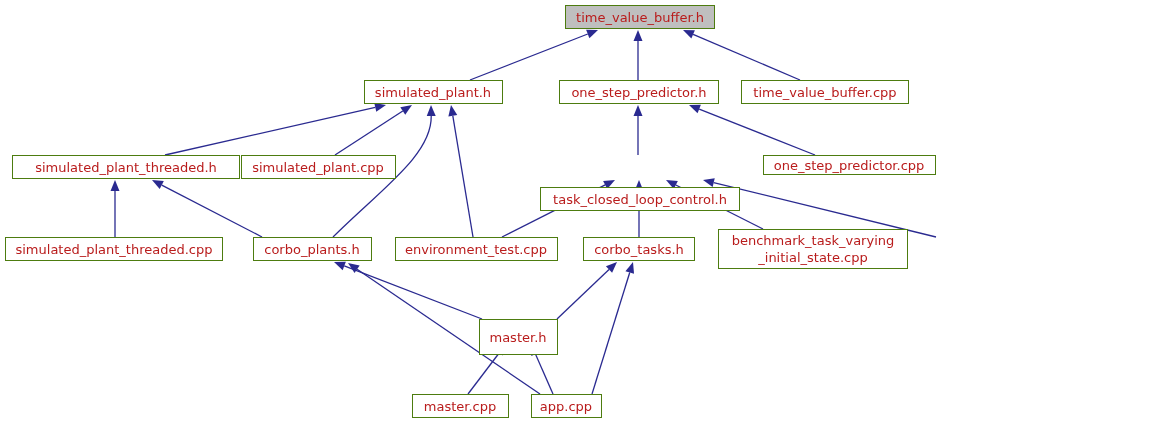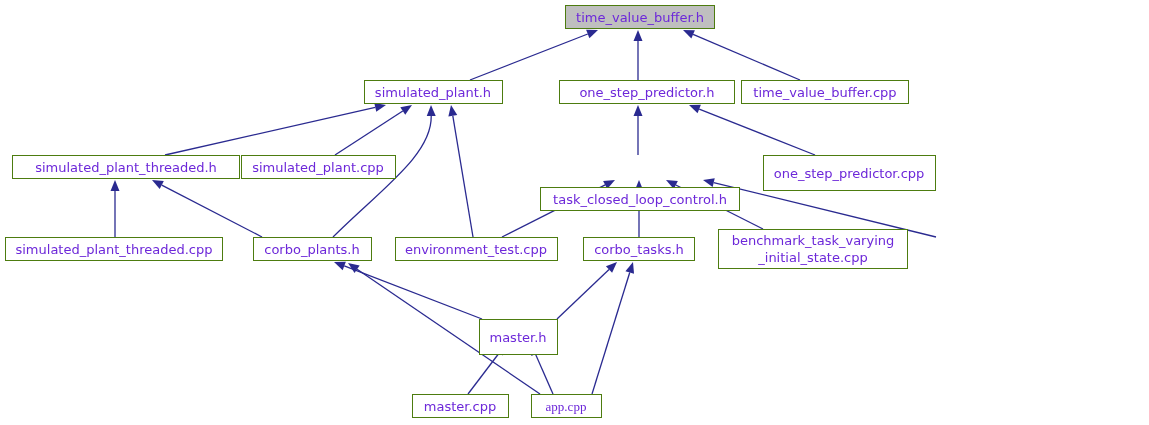--- a/index.html
+++ b/index.html
@@ -17,21 +17,21 @@
   .edge-layer {
     position: absolute;
     left: 0; top: 0;
     width: 1149px; height: 425px;
   }
   .node {
     position: absolute;
     box-sizing: border-box;
     background: #ffffff;
     border: 1px solid #4d7c0f;
-    color: #6d28d9;
+    color: #b91c1c;
     display: flex;
     flex-direction: column;
     align-items: center;
     justify-content: center;
     font-size: 13px;
     line-height: 17px;
     white-space: nowrap;
     cursor: pointer;
   }
   .node.highlighted {
@@ -88,36 +88,36 @@
       <path d="M 553 394 L 535.4301247569261 354.06846535665045" fill="none" stroke="#2a2a90" stroke-width="1.3"></path>
       <polygon points="531,344 539.5490424028286,352.2561415924534 531.3112071110237,355.8807891208475" fill="#2a2a90"></polygon>
     </svg>
 
 <div class="node highlighted" style="left: 565px; top: 5px; width: 150px; height: 24px;">
       <span>time_value_buffer.h</span>
     </div>
     <div class="node" style="left: 363.5px; top: 80px; width: 139px; height: 24px;">
       <span>simulated_plant.h</span>
     </div>
-    <div class="node" style="left: 559px; top: 80px; width: 176px; height: 24px; text-align: right;">
+    <div class="node" style="left: 559px; top: 80px; width: 160px; height: 24px; text-align: right;">
       <span>one_step_predictor.h</span>
     </div>
     <div class="node" style="left: 741px; top: 80px; width: 168px; height: 24px;">
       <span>time_value_buffer.cpp</span>
     </div>
     <div class="node" style="left: 12px; top: 155px; width: 228px; height: 24px; justify-content: center;">
       <span>simulated_plant_threaded.h</span>
     </div>
     <div class="node" style="left: 240.5px; top: 155px; width: 155px; height: 24px;">
       <span>simulated_plant.cpp</span>
     </div>
     <div class="node" style="left: 540px; top: 155px; width: 200px; height: 24px; margin-top: 32px;">
       <span>task_closed_loop_control.h</span>
     </div>
-    <div class="node" style="left: 762.5px; top: 155px; width: 173px; height: 36px;">
+    <div class="node" style="left: 762.5px; top: 155px; width: 173px; height: 20px;">
       <span>one_step_predictor.cpp</span>
     </div>
     <div class="node" style="left: 5px; top: 237px; width: 218px; height: 24px;">
       <span>simulated_plant_threaded.cpp</span>
     </div>
     <div class="node" style="left: 252.5px; top: 237px; width: 119px; height: 24px;">
       <span>corbo_plants.h</span>
     </div>
     <div class="node" style="left: 394.5px; top: 237px; width: 163px; height: 24px;">
       <span>environment_test.cpp</span>
@@ -128,16 +128,16 @@
     </div>
     <div class="node" style="left: 583px; top: 237px; width: 112px; height: 24px;">
       <span>corbo_tasks.h</span>
     </div>
     <div class="node" style="left: 478.5px; top: 319px; width: 79px; height: 36px;">
       <span>master.h</span>
     </div>
     <div class="node" style="left: 411.5px; top: 394px; width: 97px; height: 24px;">
       <span>master.cpp</span>
     </div>
-    <div class="node" style="left: 530.5px; top: 394px; width: 71px; height: 24px; font-family: Liberation Serif, serif;">
+    <div class="node" style="left: 530.5px; top: 394px; width: 71px; height: 24px;">
       <span>app.cpp</span>
     </div>
   </div>
 
 </body></html>

